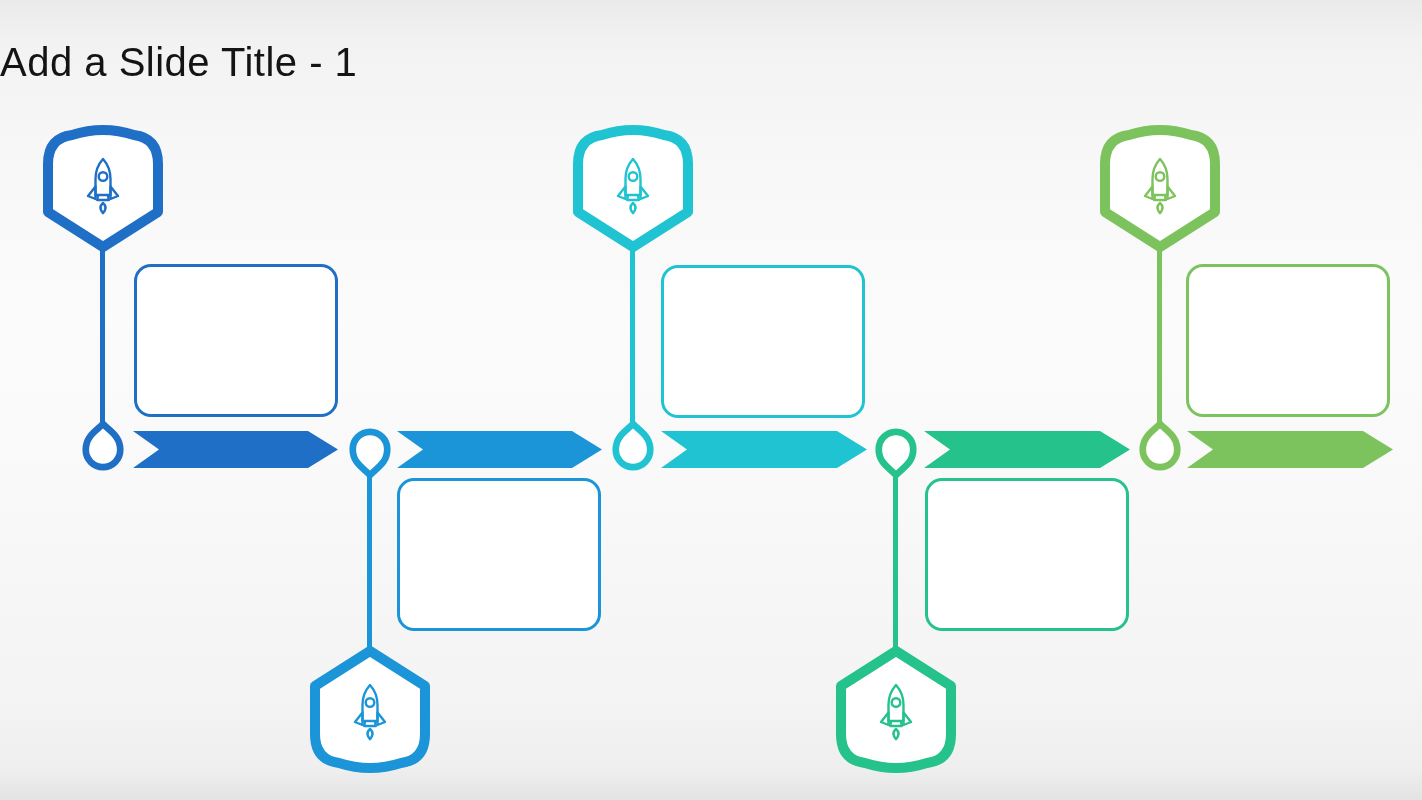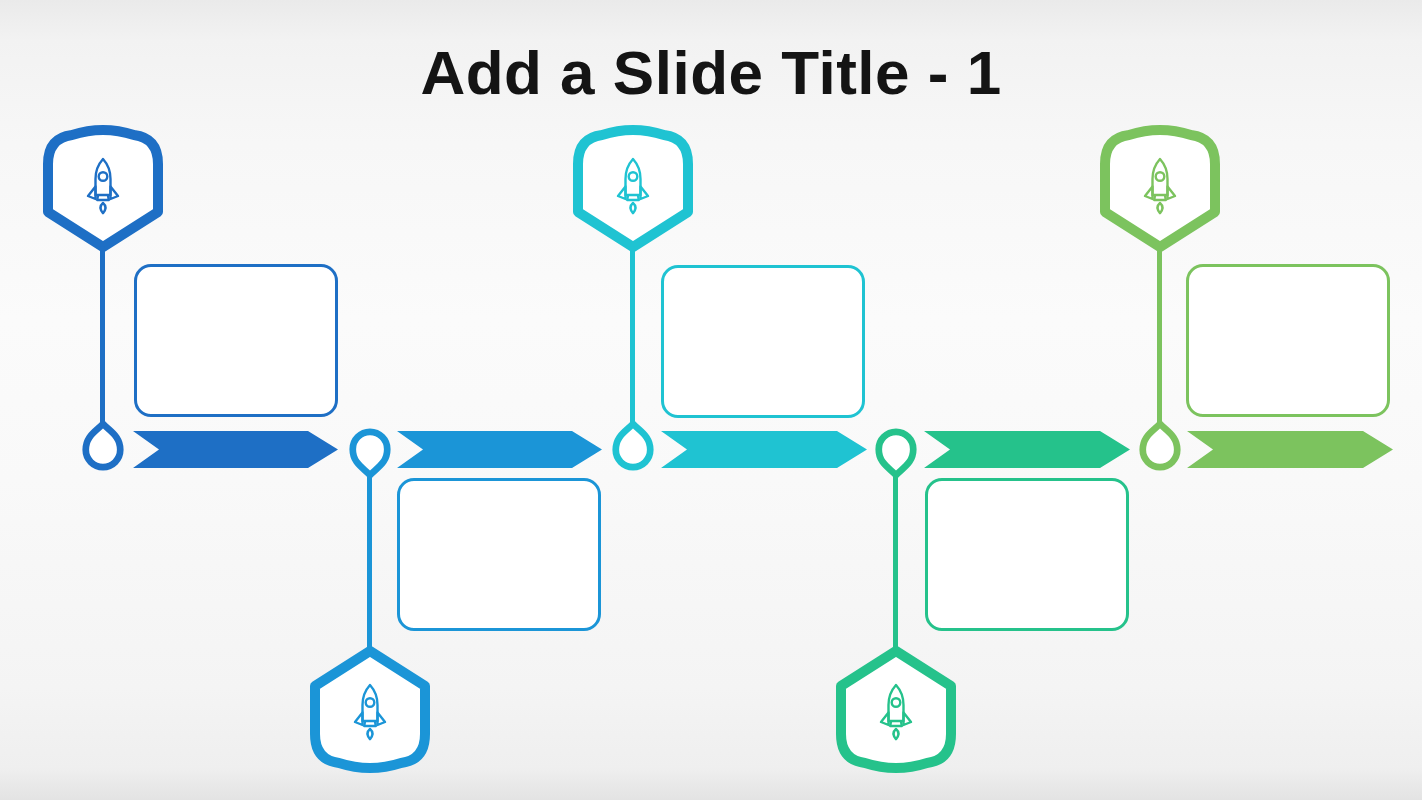--- a/index.html
+++ b/index.html
@@ -12,23 +12,23 @@
     height: 800px;
     background: linear-gradient(180deg,
       #eaeaea 0%, #f2f2f2 5%, #f7f7f7 18%, #fbfbfb 40%,
       #f9f9f9 60%, #f4f4f4 86%, #efefef 96%, #e3e3e3 100%);
   }
 
   .title {
     position: absolute;
     top: 42px; left: 0;
     width: 100%;
-    text-align: center;
-    font-size: 62px;
-    font-weight: 700;
+    text-align: left;
+    font-size: 40px;
+    font-weight: 400;
     color: #141414;
     letter-spacing: 0.5px;
     line-height: 1;
   }
 
   
   .shield { position: absolute; width: 134px; height: 132px; }
 
   
   .vline { position: absolute; width: 5px; background: currentColor; border-radius: 2px; }

